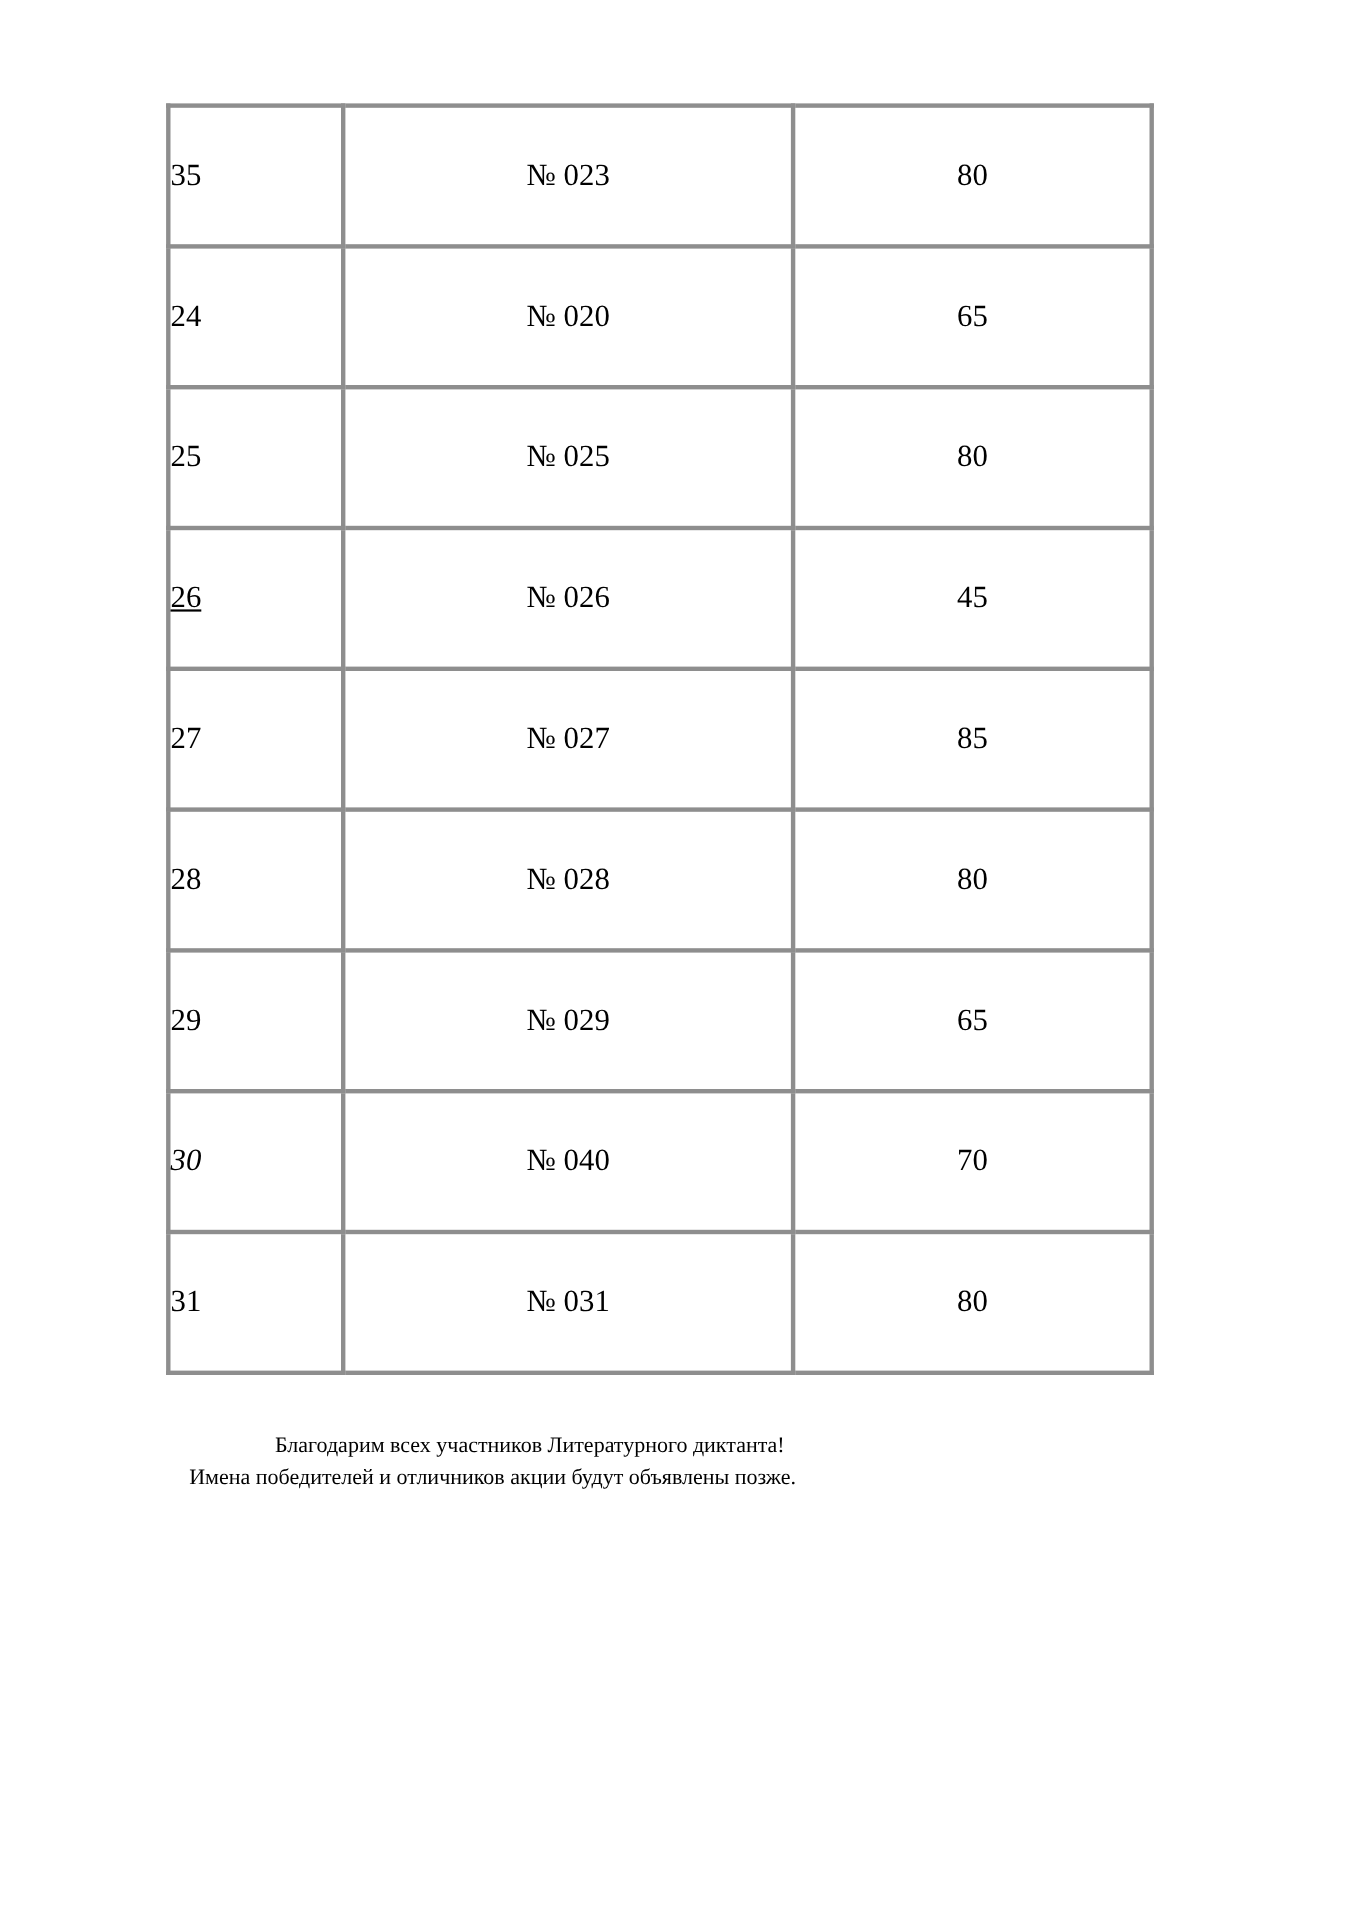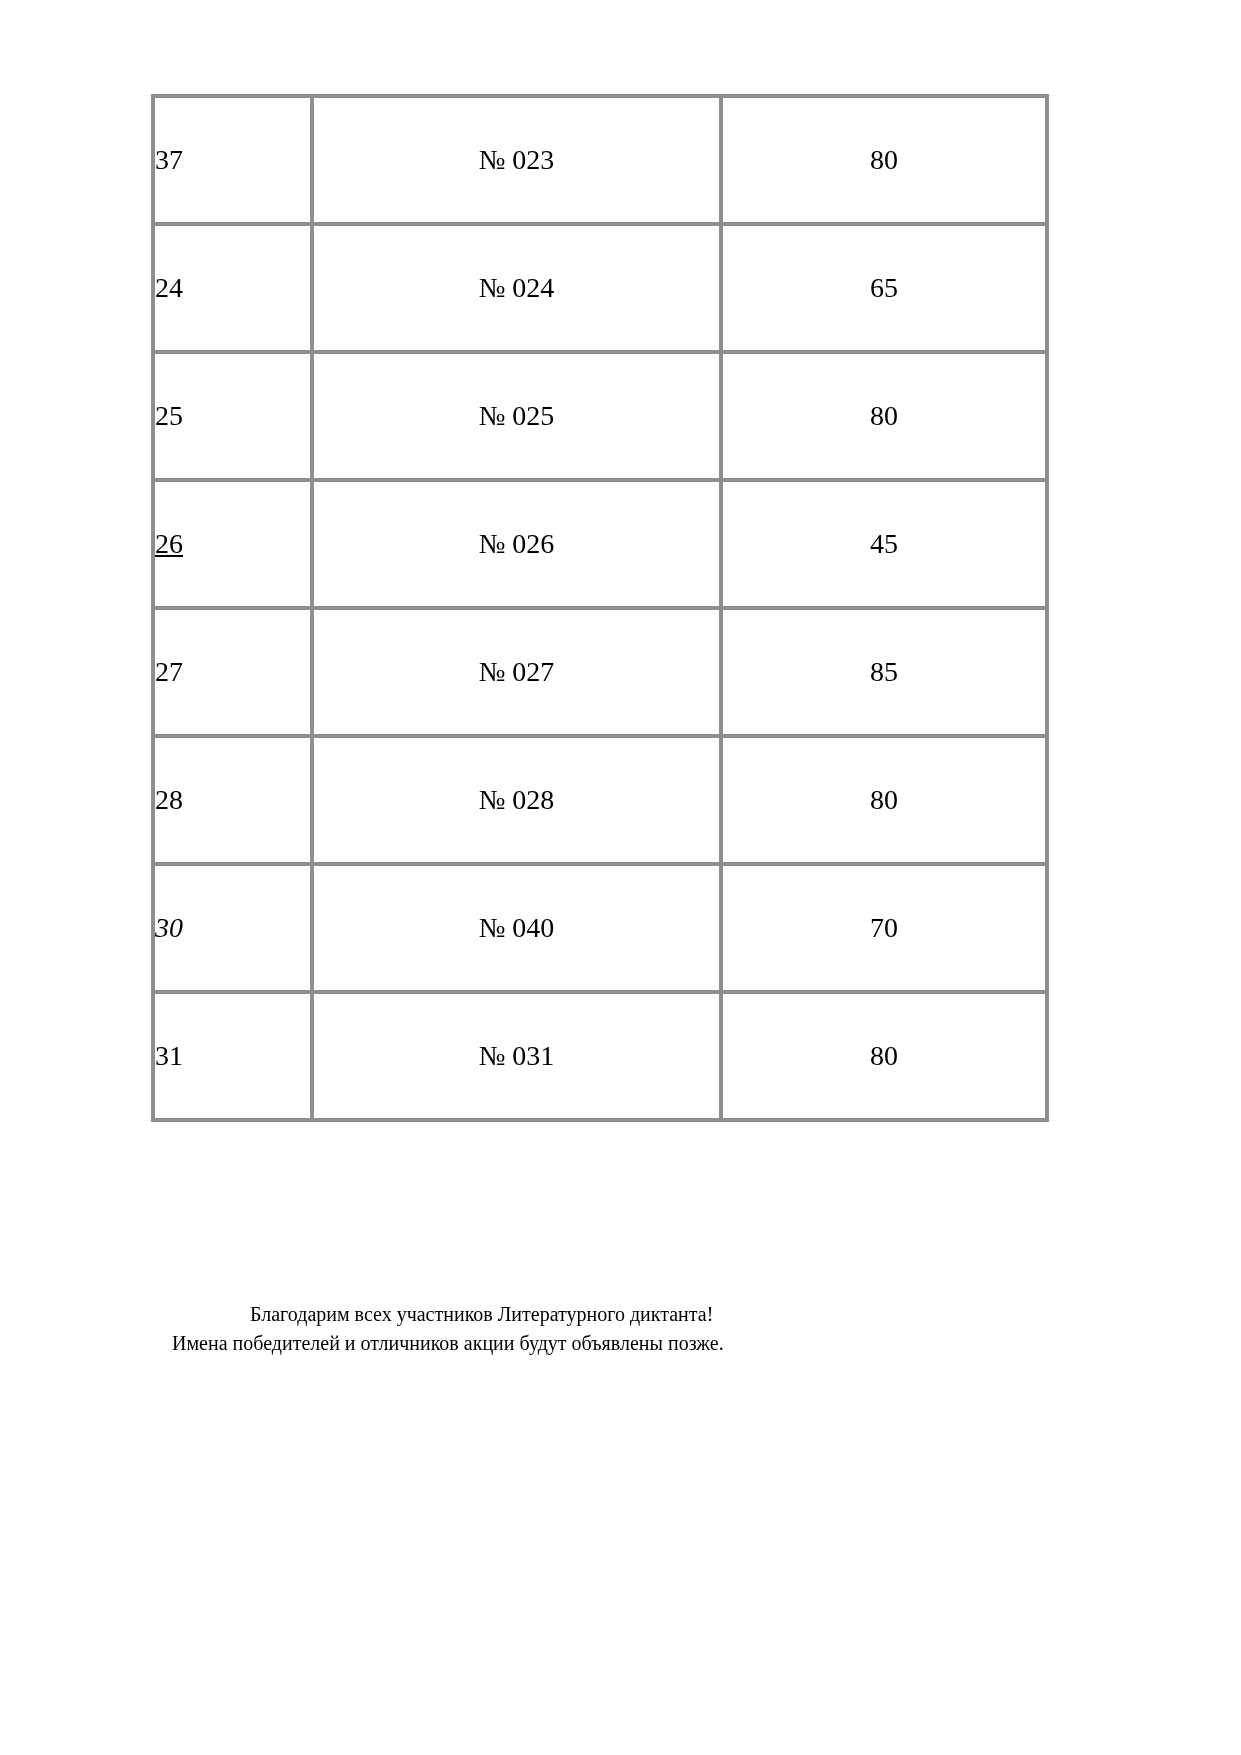--- a/index.html
+++ b/index.html
@@ -68,27 +68,27 @@
 <div class="page">
 
   <table class="results">
     <colgroup>
       <col style="width:159px">
       <col style="width:409px">
       <col style="width:326px">
     </colgroup>
     <tbody>
         <tr>
-          <td class="c-num" style="border-color: rgb(142, 142, 142);">37</td>
+          <td class="c-num" style="border-color: rgb(142, 142, 142);">35</td>
           <td class="c-code" style="border-color: rgb(142, 142, 142);">№ 023</td>
           <td class="c-score" style="border-color: rgb(142, 142, 142);">80</td>
         </tr>
         <tr>
           <td class="c-num" style="border-color: rgb(142, 142, 142);">24</td>
-          <td class="c-code" style="border-color: rgb(142, 142, 142);">№ 024</td>
+          <td class="c-code" style="border-color: rgb(142, 142, 142);">№ 020</td>
           <td class="c-score" style="border-color: rgb(142, 142, 142);">65</td>
         </tr>
         <tr>
           <td class="c-num" style="border-color: rgb(142, 142, 142);">25</td>
           <td class="c-code" style="border-color: rgb(142, 142, 142);">№ 025</td>
           <td class="c-score" style="border-color: rgb(142, 142, 142);">80</td>
         </tr>
         <tr>
           <td class="c-num" style="border-color: rgb(142, 142, 142); text-decoration: underline;">26</td>
           <td class="c-code" style="border-color: rgb(142, 142, 142);">№ 026</td>
@@ -98,20 +98,25 @@
           <td class="c-num" style="border-color: rgb(142, 142, 142);">27</td>
           <td class="c-code" style="border-color: rgb(142, 142, 142);">№ 027</td>
           <td class="c-score" style="border-color: rgb(142, 142, 142);">85</td>
         </tr>
         <tr>
           <td class="c-num" style="border-color: rgb(142, 142, 142);">28</td>
           <td class="c-code" style="border-color: rgb(142, 142, 142); text-align: center;">№ 028</td>
           <td class="c-score" style="border-color: rgb(142, 142, 142);">80</td>
         </tr>
         <tr>
+          <td class="c-num" style="border-color: rgb(142, 142, 142);">29</td>
+          <td class="c-code" style="border-color: rgb(142, 142, 142);">№ 029</td>
+          <td class="c-score" style="border-color: rgb(142, 142, 142);">65</td>
+        </tr>
+        <tr>
           <td class="c-num" style="border-color: rgb(142, 142, 142); font-style: italic;">30</td>
           <td class="c-code" style="border-color: rgb(142, 142, 142);">№ 040</td>
           <td class="c-score" style="border-color: rgb(142, 142, 142);">70</td>
         </tr>
         <tr>
           <td class="c-num" style="border-color: rgb(142, 142, 142);">31</td>
           <td class="c-code" style="border-color: rgb(142, 142, 142);">№ 031</td>
           <td class="c-score" style="border-color: rgb(142, 142, 142);">80</td>
         </tr>
       </tbody>

